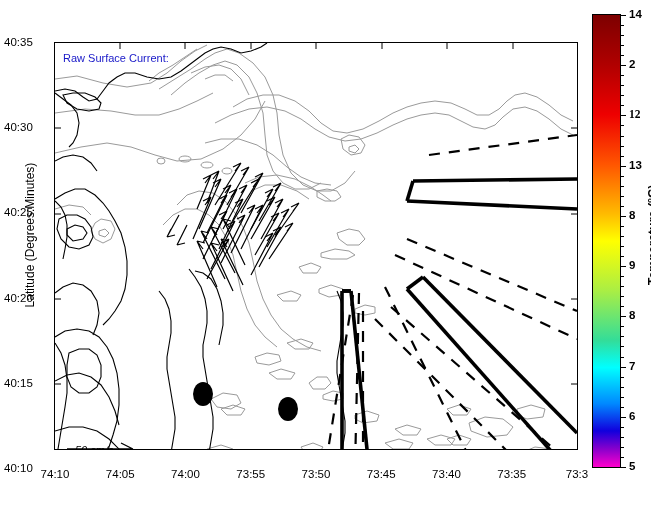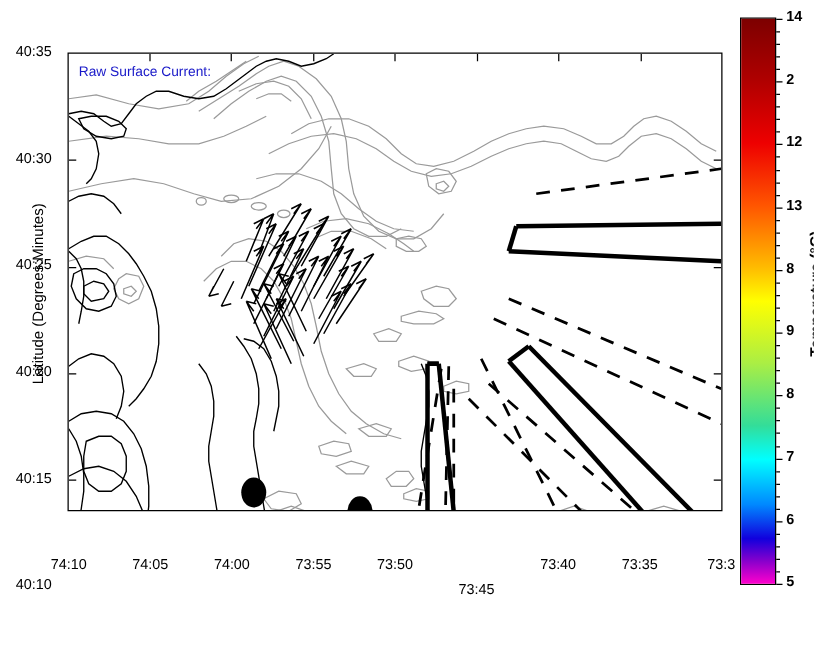--- a/index.html
+++ b/index.html
@@ -32,21 +32,21 @@
     color: #1818c8;
     letter-spacing: 0.1px;
     white-space: nowrap;
   }
   
   #plot {
     position: absolute;
     left: 54px;
     top: 42px;
     width: 524px;
-    height: 367px;
+    height: 408px;
     border: 1px solid #000000;
     box-sizing: border-box;
     background: #ffffff;
     overflow: hidden;
   }
   #mapsvg { position: absolute; left: 0; top: 0; }
   .annot {
     position: absolute;
     color: #1818c8;
     font-size: 11px;
@@ -54,38 +54,38 @@
     line-height: 14px;
   }
   #annot-line1 { left: 8px; top: 8px; }
   #annot-line2 { left: 8px; top: 22px; }
 
   
   .ytick-label {
     position: absolute;
     right: 0;
     width: 46px;
-    text-align: center;
+    text-align: left;
     font-size: 11.5px;
     color: #000000;
     transform: translateY(-7px);
     white-space: nowrap;
   }
   .xtick-label {
     position: absolute;
     top: 0;
     width: 60px;
     margin-left: -30px;
     text-align: center;
     font-size: 11.5px;
     color: #000000;
     white-space: nowrap;
   }
   #ytick-area { position: absolute; left: 0; top: 42px; width: 50px; height: 428px; }
-  #xtick-area { position: absolute; left: 54px; top: 446px; width: 524px; height: 20px; }
+  #xtick-area { position: absolute; left: 54px; top: 468px; width: 524px; height: 20px; }
 
   .axis-title-x {
     position: absolute;
     left: 54px;
     top: 492px;
     width: 524px;
     text-align: center;
     font-size: 12px;
     color: #000000;
     white-space: nowrap;
@@ -372,21 +372,21 @@
       <div class="ytick-label" style="top: 341.8px;">40:15</div>
       <div class="ytick-label" style="top: 427px;">40:10</div>
     </div>
 
   <div id="xtick-area">
       <div class="xtick-label" style="left: 1px;">74:10</div>
       <div class="xtick-label" style="left: 66.25px;">74:05</div>
       <div class="xtick-label" style="left: 131.5px;">74:00</div>
       <div class="xtick-label" style="left: 196.75px;">73:55</div>
       <div class="xtick-label" style="left: 262px;">73:50</div>
-      <div class="xtick-label" style="left: 327.25px; margin-top: 20px;">73:45</div>
+      <div class="xtick-label" style="left: 327.25px;">73:45</div>
       <div class="xtick-label" style="left: 392.5px;">73:40</div>
       <div class="xtick-label" style="left: 457.75px;">73:35</div>
       <div class="xtick-label" style="left: 523px;">73:3</div>
     </div>
 
   <div class="axis-title-y">Latitude (Degrees:Minutes)</div>
 
   <div id="cbar">
     <div id="cbar-grad" style="background: linear-gradient(rgb(125, 0, 0) 0%, rgb(176, 0, 0) 11%, rgb(238, 0, 0) 22%, rgb(255, 85, 0) 33%, rgb(255, 187, 0) 44%, rgb(255, 255, 0) 50%, rgb(170, 238, 68) 61%, rgb(51, 221, 153) 72%, rgb(0, 255, 255) 78%, rgb(0, 136, 255) 86%, rgb(17, 0, 221) 92%, rgb(136, 0, 204) 96%, rgb(255, 0, 204) 100%);"></div>
   </div>
@@ -397,21 +397,21 @@
       <div class="cbar-minor" style="top: 21.0889px;"></div>
       <div class="cbar-minor" style="top: 31.1333px;"></div>
       <div class="cbar-minor" style="top: 41.1778px;"></div>
       <div class="cbar-tick" style="top: 51.2222px;"></div>
       <div class="cbar-label" style="top: 51.2222px;">2</div>
       <div class="cbar-minor" style="top: 61.2667px;"></div>
       <div class="cbar-minor" style="top: 71.3111px;"></div>
       <div class="cbar-minor" style="top: 81.3556px;"></div>
       <div class="cbar-minor" style="top: 91.4px;"></div>
       <div class="cbar-tick" style="top: 101.444px;"></div>
-      <div class="cbar-label" style="top: 101.444px;">12</div>
+      <div class="cbar-label" style="top: 101.444px; font-family: Liberation Serif, serif;">12</div>
       <div class="cbar-minor" style="top: 111.489px;"></div>
       <div class="cbar-minor" style="top: 121.533px;"></div>
       <div class="cbar-minor" style="top: 131.578px;"></div>
       <div class="cbar-minor" style="top: 141.622px;"></div>
       <div class="cbar-tick" style="top: 151.667px;"></div>
       <div class="cbar-label" style="top: 151.667px;">13</div>
       <div class="cbar-minor" style="top: 161.711px;"></div>
       <div class="cbar-minor" style="top: 171.756px;"></div>
       <div class="cbar-minor" style="top: 181.8px;"></div>
       <div class="cbar-minor" style="top: 191.844px;"></div>

